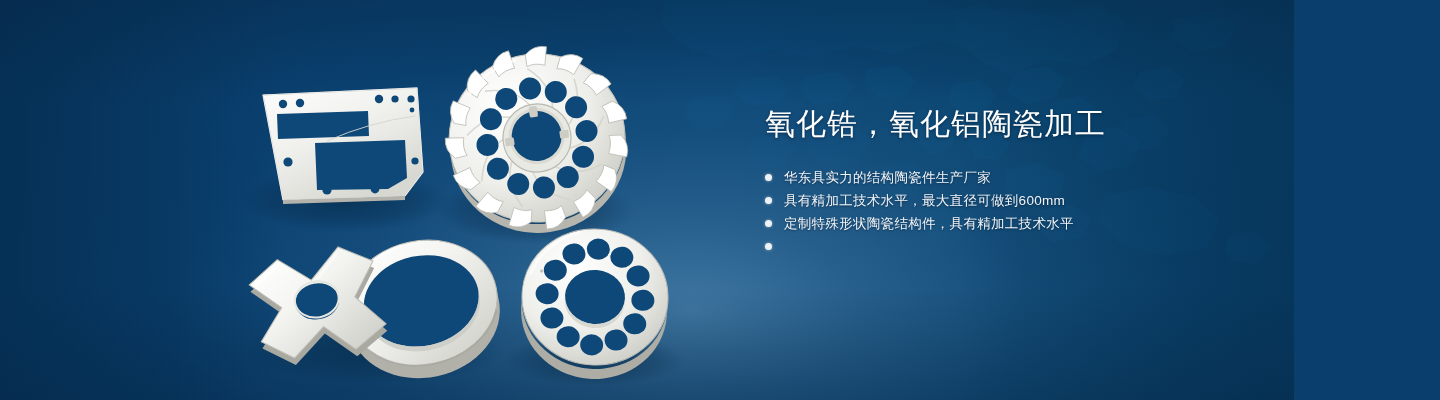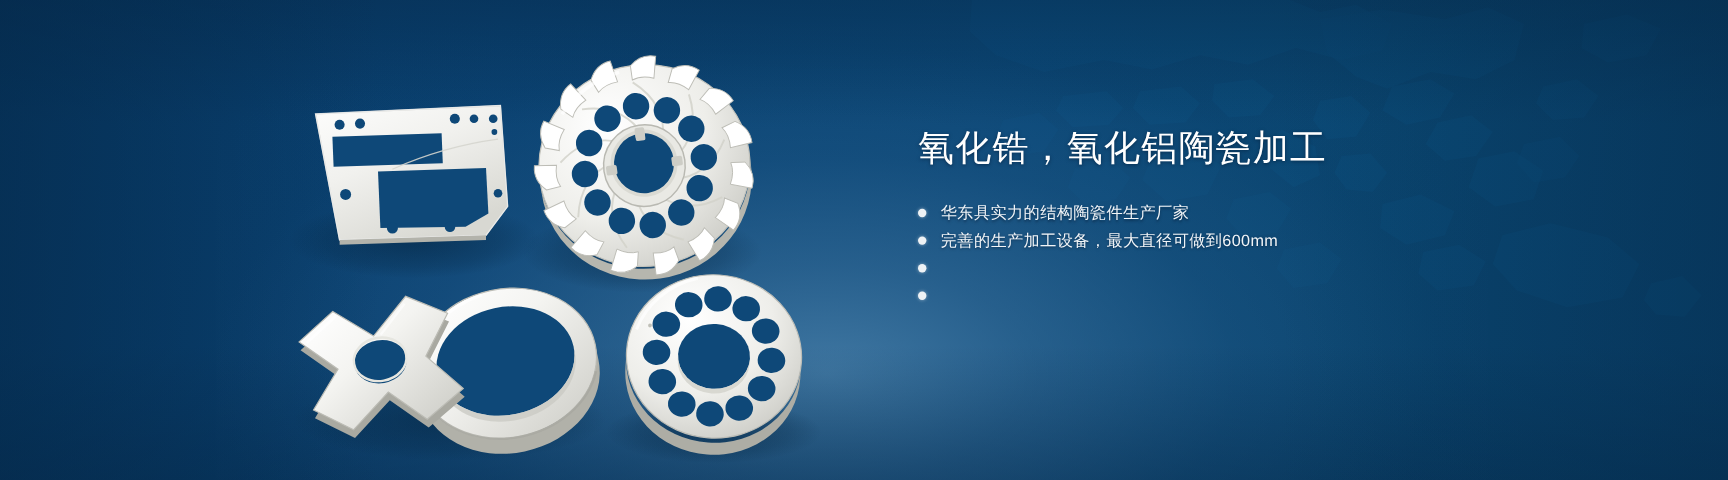--- a/index.html
+++ b/index.html
@@ -2,21 +2,21 @@
 <html><head>
 <meta charset="utf-8">
 <style>
   html, body {
     margin: 0;
     padding: 0;
     background: #0a3f6d;
   }
   #banner {
     position: relative;
-    width: 1440px;
+    width: 1294px;
     height: 400px;
     overflow: hidden;
     font-family: "Liberation Sans", "DejaVu Sans", sans-serif;
     background: #b91c1c;
   }
 
   
   .bg-base {
     position: absolute;
     inset: 0;
@@ -319,24 +319,25 @@
   <div class="text-col">
     <h1 class="headline">氧化锆，氧化铝陶瓷加工</h1>
 
     <ul class="bullets">
       <li class="bullet-row">
         <span class="dot"></span>
         <span class="bullet-text">华东具实力的结构陶瓷件生产厂家</span>
       </li>
       <li class="bullet-row">
         <span class="dot"></span>
-        <span class="bullet-text">完善的生产加工设备，最大直径可做到600mm</span>
+        <span class="bullet-text">具有精加工技术水平，最大直径可做到600mm</span>
       </li>
       <li class="bullet-row">
         <span class="dot"></span>
+        <span class="bullet-text">定制特殊形状陶瓷结构件，具有精加工技术水平</span>
       </li>
       <li class="bullet-row">
         <span class="dot"></span>
       </li>
     </ul>
   </div>
 
 </div>
 
 </body></html>

